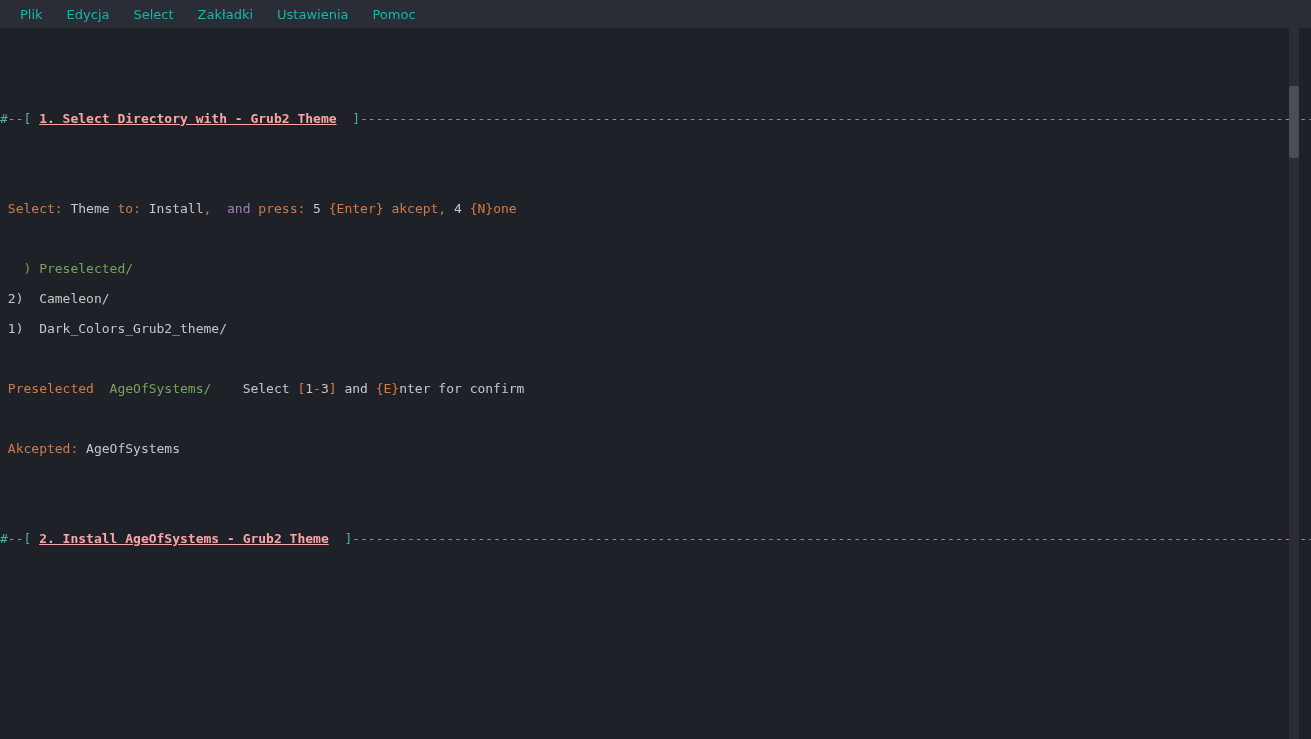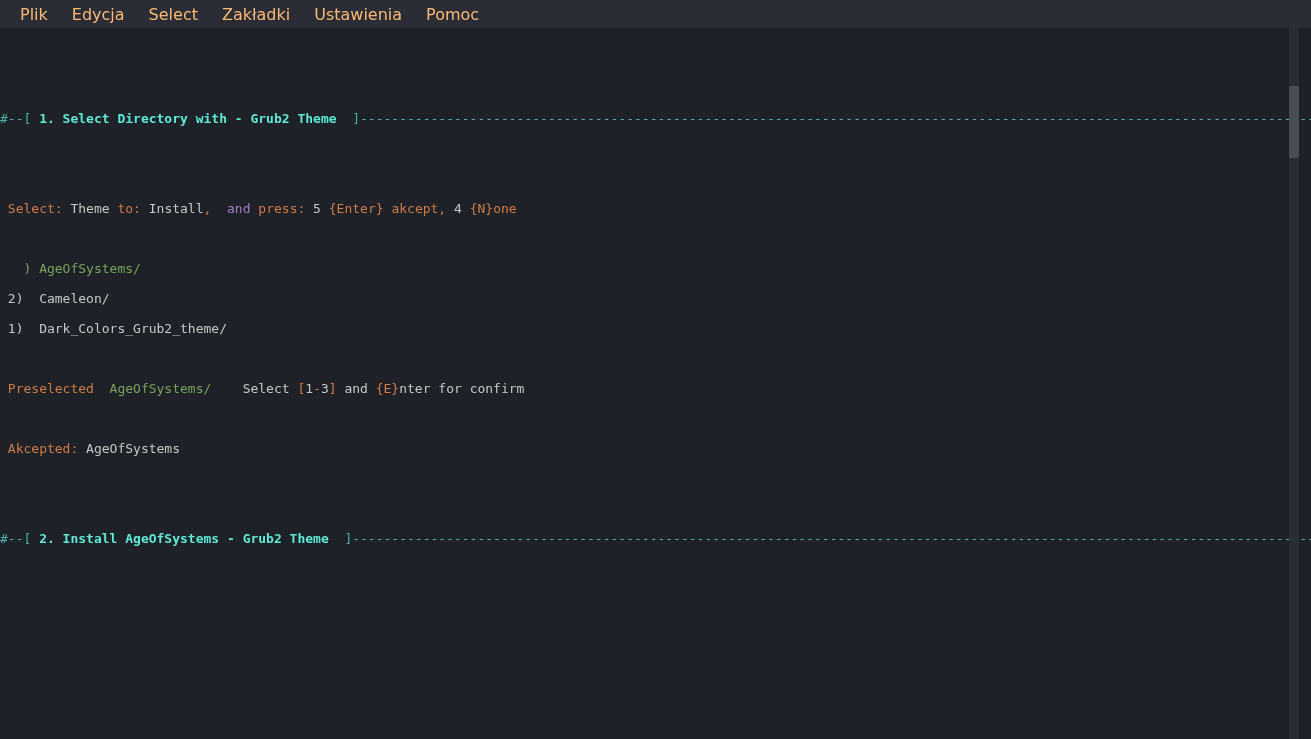--- a/index.html
+++ b/index.html
@@ -13,36 +13,36 @@
     overflow: hidden;
     position: relative;
   }
   .menubar {
     background: #2a2d35;
     height: 28px;
     display: flex;
     align-items: center;
     padding: 0 8px;
     font-family: "DejaVu Sans", sans-serif;
-    font-size: 16px;
-    color: #fdba74;
+    font-size: 13px;
+    color: #14b8a6;
   }
   .menu-item {
     padding: 4px 12px;
     cursor: pointer;
   }
   .terminal {
     padding: 8px 0 0 0;
     line-height: 15px;
     white-space: pre;
     position: relative;
   }
   .terminal-line { min-height: 15px; }
   .cyan { color: #49b0a7; }
-  .cyan-b { color: #5eead4; font-weight: bold; }
+  .cyan-b { color: #fca5a5; font-weight: bold; text-decoration: underline; }
   .green { color: #7aa35a; }
   .yellow { color: #c9a554; font-weight: bold; }
   .orange { color: #d27b46; }
   .purple { color: #a17cc0; }
   .white { color: #c5c8c6; }
   .bold { font-weight: bold; }
   .scrollbar {
     position: absolute;
     right: 12px;
     top: 28px;
@@ -72,21 +72,21 @@
 </div>
 
 <div class="terminal">
 <div class="terminal-line"></div>
 <div class="terminal-line"></div>
 <div class="terminal-line"><span class="cyan">#--[ </span><span class="cyan-b bold">1. Select Directory with - Grub2 Theme</span><span class="cyan">  ]</span><span class="cyan">-----------------------------------------------------------------------------------------------------------------------------------#</span></div>
 <div class="terminal-line"></div>
 <div class="terminal-line"></div>
 <div class="terminal-line"><span class="orange"> Select:</span><span class="white"> Theme </span><span class="orange">to:</span><span class="white"> Install</span><span class="orange">,  </span><span class="purple">and</span><span class="orange"> press:</span><span class="white"> 5 </span><span class="orange">{Enter}</span><span class="orange"> akcept,</span><span class="white"> 4 </span><span class="orange">{N}one</span></div>
 <div class="terminal-line"></div>
-<div class="terminal-line"><span class="green">   ) AgeOfSystems/</span></div>
+<div class="terminal-line"><span class="green">   ) Preselected/</span></div>
 <div class="terminal-line"><span class="white"> 2)  Cameleon/</span></div>
 <div class="terminal-line"><span class="white"> 1)  Dark_Colors_Grub2_theme/</span></div>
 <div class="terminal-line"></div>
 <div class="terminal-line"><span class="orange"> Preselected</span><span class="green">  AgeOfSystems/</span><span class="white">    Select </span><span class="orange">[</span><span class="white">1</span><span class="orange">-</span><span class="white">3</span><span class="orange">]</span><span class="white"> and </span><span class="orange">{E}</span><span class="white">nter for confirm</span></div>
 <div class="terminal-line"></div>
 <div class="terminal-line"><span class="orange"> Akcepted:</span><span class="white"> AgeOfSystems</span></div>
 <div class="terminal-line"></div>
 <div class="terminal-line"></div>
 <div class="terminal-line"><span class="cyan">#--[ </span><span class="cyan-b bold">2. Install AgeOfSystems - Grub2 Theme</span><span class="cyan">  ]</span><span class="cyan">------------------------------------------------------------------------------------------------------------------------------------#</span></div>
 <div class="terminal-line"></div>

